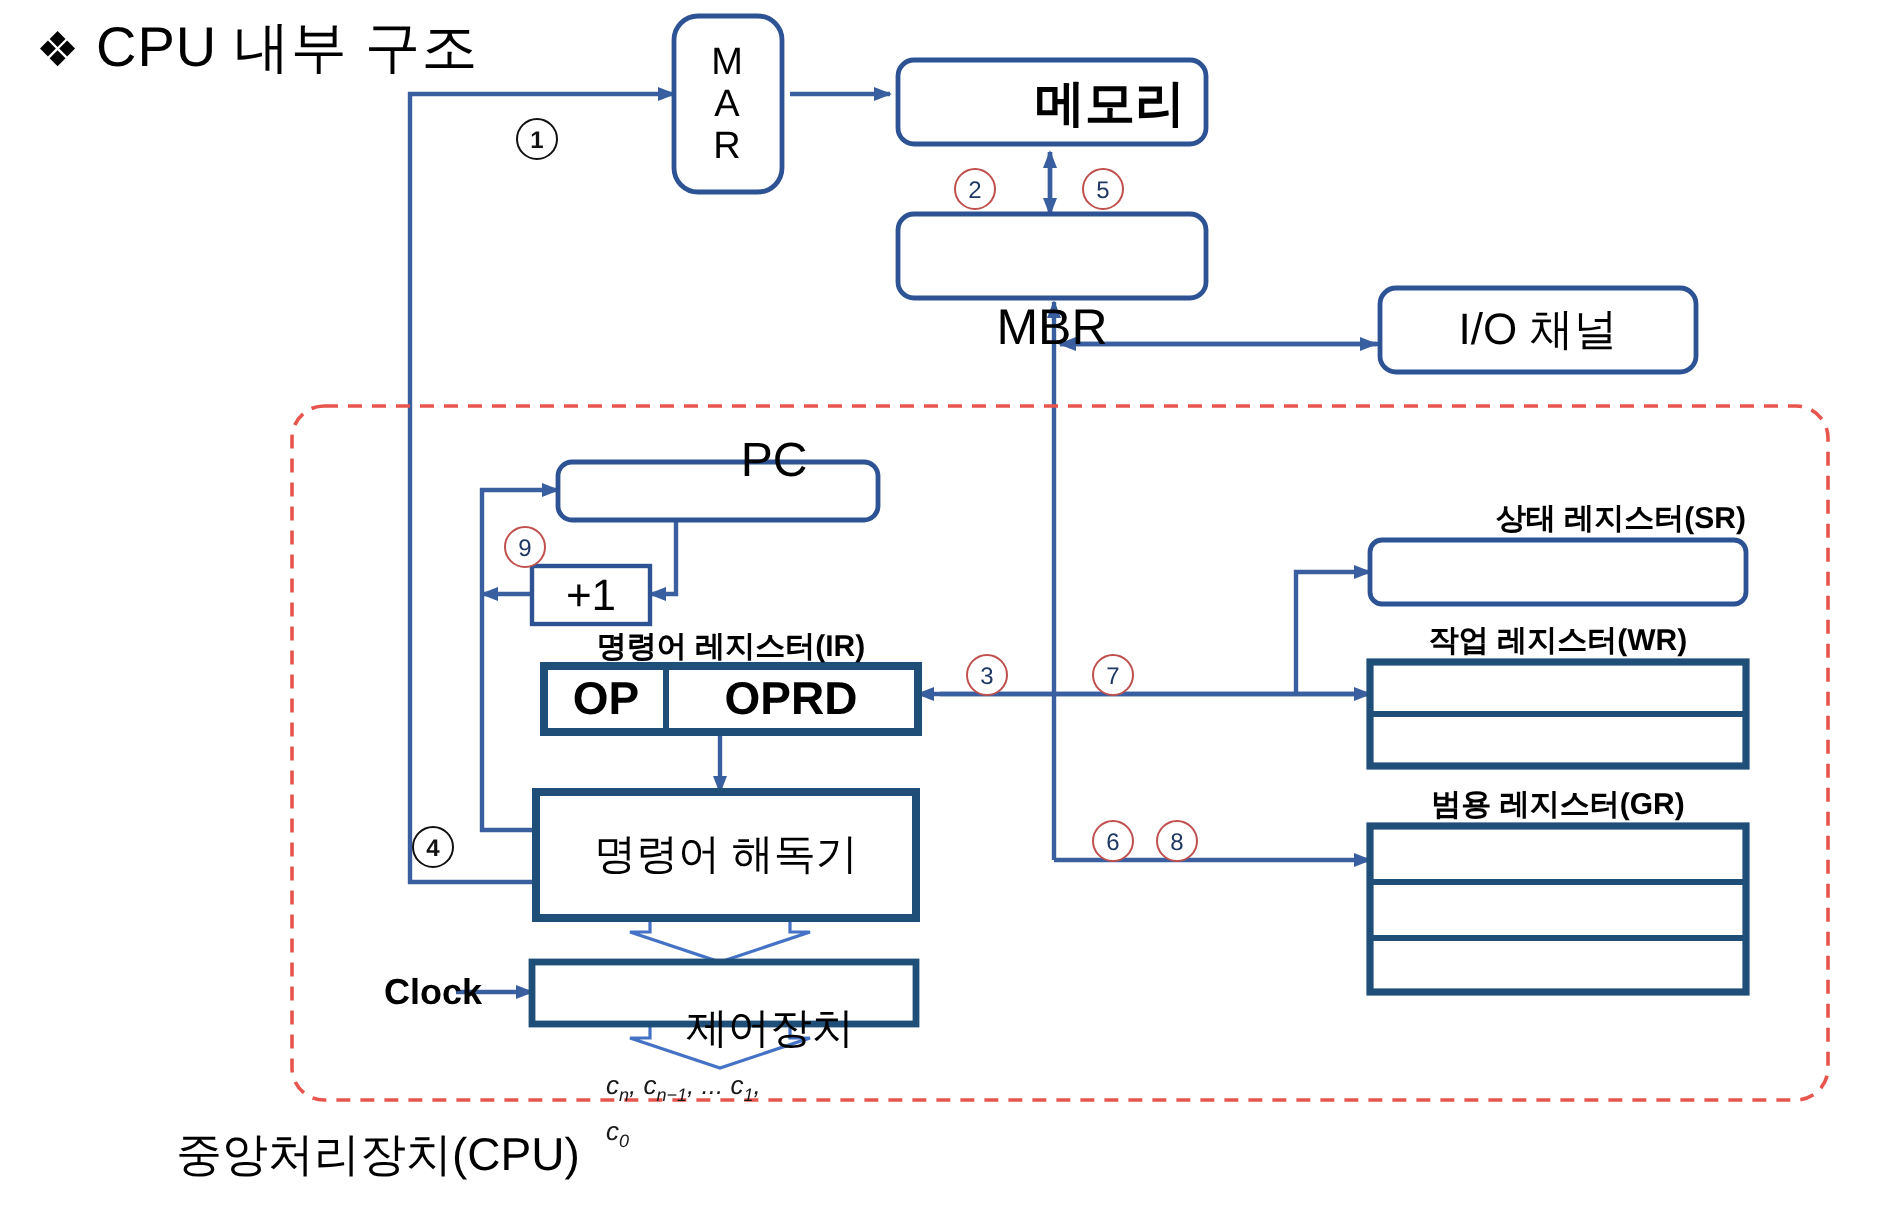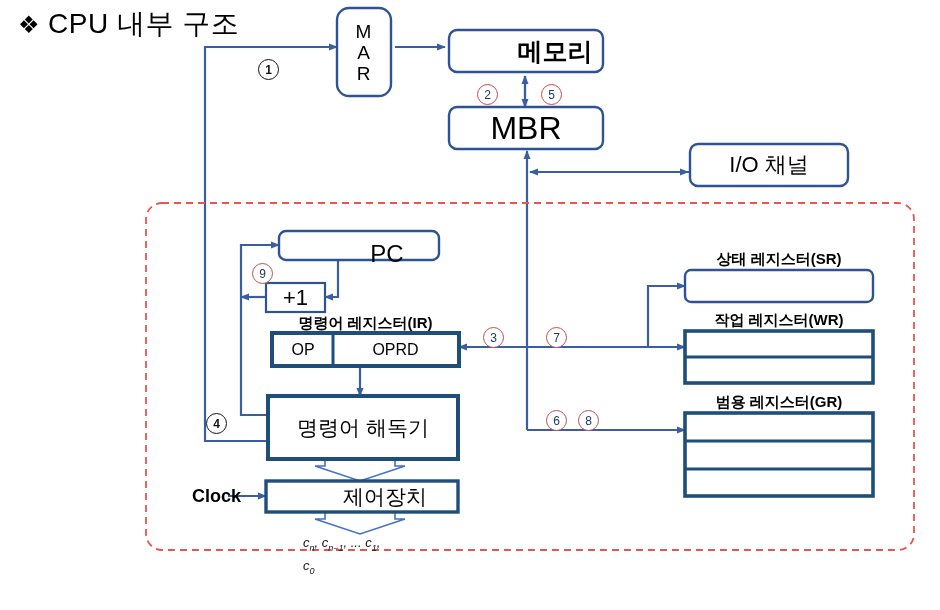--- a/index.html
+++ b/index.html
@@ -22,25 +22,25 @@
   }
   .title .bullet{font-size:24px;margin-right:8px;}
 
   .box-txt{
     position:absolute;display:flex;align-items:center;justify-content:center;
     text-align:center;color:#000;
   }
 
   .mar-txt{font-size:19px;line-height:21px;letter-spacing:1px;}
   .mem-txt{font-size:25px;font-weight:bold;padding-left:29px;}
-  .mbr-txt{font-size:32px;}
+  .mbr-txt{font-size:25px;margin-top:36px;}
   .io-txt{font-size:22px;}
   .pc-txt{font-size:24px;}
   .plus1-txt{font-size:22px;}
-  .opc-txt{font-size:16px;}
+  .opc-txt{font-size:23px;font-weight:bold;}
   .dec-txt{font-size:21px;line-height:26px;}
   .cu-txt{font-size:21px;}
 
   .cap{font-size:15px;font-weight:bold;position:absolute;text-align:center;}
   .clock{font-size:18px;font-weight:bold;position:absolute;}
   .cpu-label{font-size:23px;position:absolute;}
   .ctrl-sig{position:absolute;font-size:13px;font-style:italic;color:#1a1a1a;line-height:17px;}
   .ctrl-sig sub{font-size:9px;}
 
   .circ{
@@ -144,45 +144,46 @@
     <span>A</span>
     <span>R</span>
   </div>
 
   <div class="box-txt mem-txt" style="left:449px;top:30px;width:154px;height:42px;">메모리</div>
 
   <div class="box-txt mbr-txt" style="left:449px;top:107px;width:154px;height:42px;">MBR</div>
 
   <div class="box-txt io-txt" style="left:690px;top:144px;width:158px;height:42px;">I/O 채널</div>
 
-  <div class="box-txt pc-txt" style="left:279px;top:239px;width:160px;height:29px;padding-left:28px;">PC</div>
+  <div class="box-txt pc-txt" style="left:279px;top:216px;width:160px;height:29px;padding-left:28px;">PC</div>
 
   <div class="box-txt plus1-txt" style="left:266px;top:283px;width:59px;height:29px;">+1</div>
 
   <div class="cap" style="left:272px;top:314px;width:187px;">명령어 레지스터(IR)</div>
   <div class="box-txt opc-txt" style="left:274px;top:334px;width:58px;height:31px;">OP</div>
   <div class="box-txt opc-txt" style="left:334px;top:334px;width:123px;height:31px;">OPRD</div>
 
   <div class="box-txt dec-txt" style="left:268px;top:396px;width:190px;height:63px;flex-direction:row;">
     <span>명령어 해독기</span>
   </div>
 
-  <div class="box-txt cu-txt" style="left:266px;top:481px;width:188px;height:31px;padding-left:25px;">제어장치</div>
+  <div class="box-txt cu-txt" style="left:266px;top:498px;width:188px;height:31px;padding-left:25px;">제어장치</div>
 
   <div class="clock" style="left:192px;top:486px;">Clock</div>
 
-  <div class="cap" style="left:685px;top:250px;width:188px;">상태 레지스터(SR)</div>
+  <div class="cap" style="left:685px;top:250px;width:188px;text-align:right;">상태 레지스터(SR)</div>
   <div class="cap" style="left:685px;top:393px;width:188px;">범용 레지스터(GR)</div>
   <div class="cap" style="left:685px;top:311px;width:188px;">작업 레지스터(WR)</div>
 
   <div class="ctrl-sig" style="left:303px;top:534px;width:150px;">
     <span>c</span><sub>n</sub><span>, c</span><sub>n−1</sub><span>, ... c</span><sub>1</sub><span>,</span><br>
     <span>c</span><sub>0</sub>
   </div>
 
+  <div class="cpu-label" style="left:88px;top:562px;">중앙처리장치(CPU)</div>
 
   <div class="circ dark" style="left:258px;top:59px;">1</div>
   <div class="circ" style="left:477px;top:84px;">2</div>
   <div class="circ" style="left:541px;top:84px;">5</div>
   <div class="circ" style="left:483px;top:327px;">3</div>
   <div class="circ" style="left:546px;top:327px;">7</div>
   <div class="circ" style="left:546px;top:410px;">6</div>
   <div class="circ" style="left:578px;top:410px;">8</div>
   <div class="circ" style="left:252px;top:263px;">9</div>
   <div class="circ dark" style="left:206px;top:413px;">4</div>

